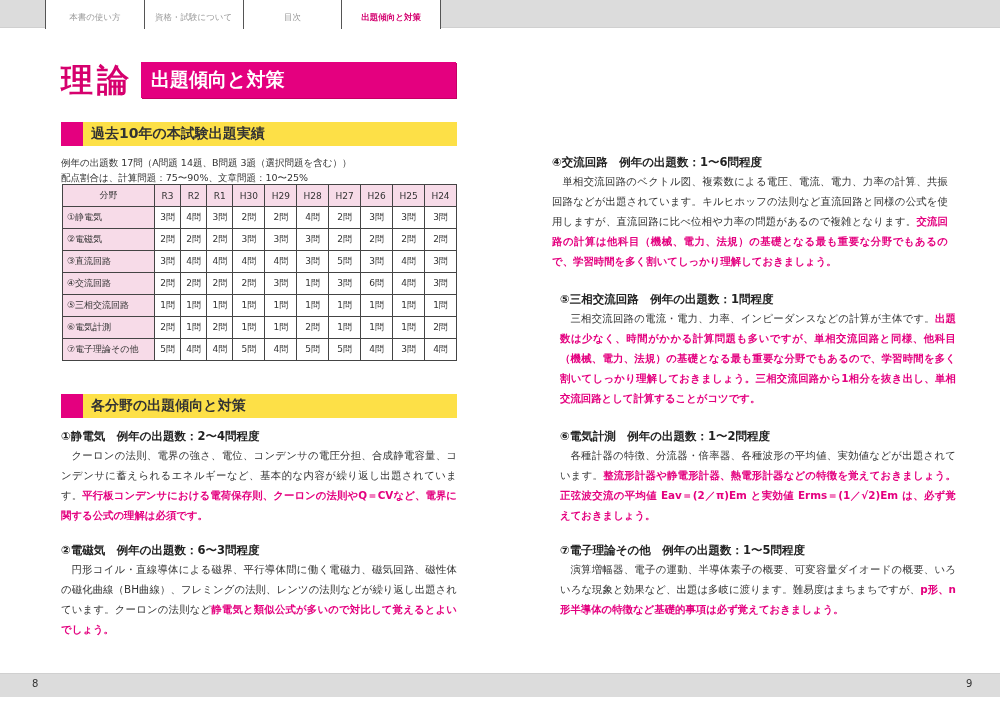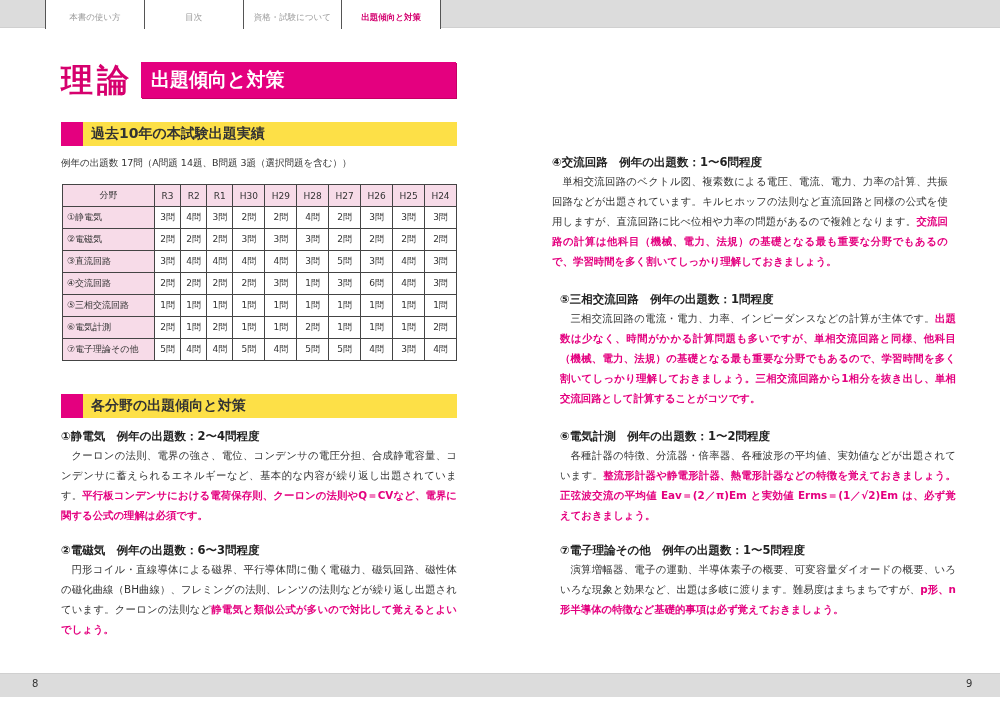--- a/index.html
+++ b/index.html
@@ -42,38 +42,39 @@
 
   .footer { position:absolute; left:0; top:673px; width:1000px; height:24px; background:#dcdcdc; border-top:1px solid #d0d0d0; }
   .pnum { position:absolute; top:4px; font-size:10px; color:#333; }
 </style>
 </head>
 <body>
 
 <div class="topbar"></div>
 <div class="tabs">
   <div class="tab">本書の使い方</div>
+  <div class="tab">資格・試験について</div>
   <div class="tab">目次</div>
-  <div class="tab">資格・試験について</div>
   <div class="tab active">出題傾向と対策</div>
 </div>
 
 <div class="page left">
   <div class="chapter">
     <div class="chapter-label">理論</div>
     <div class="chapter-box">出題傾向と対策</div>
   </div>
 
   <div class="section-bar" style="top:93px;">
     <div class="sq"></div>
     <div class="txt">過去10年の本試験出題実績</div>
   </div>
 
   <div class="intro">
     <div>例年の出題数 17問（A問題 14題、B問題 3題（選択問題を含む））</div>
+    <div>配点割合は、計算問題：75〜90%、文章問題：10〜25%</div>
   </div>
 
   <table class="stats">
     <tbody>
         <tr>
       <th>分野</th>
       <th>R3</th>
       <th>R2</th>
       <th>R1</th>
       <th>H30</th>

